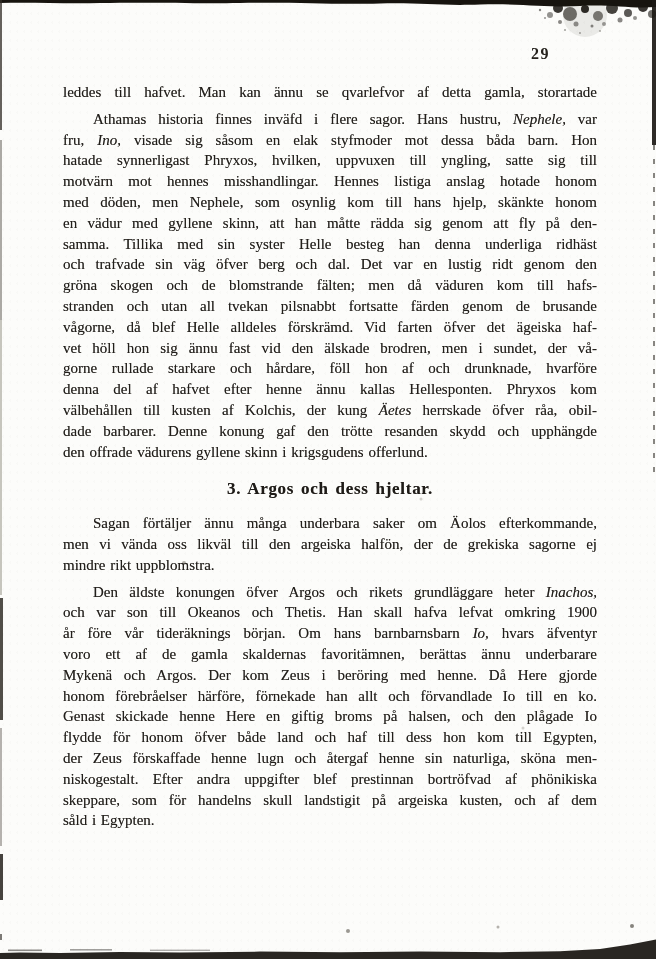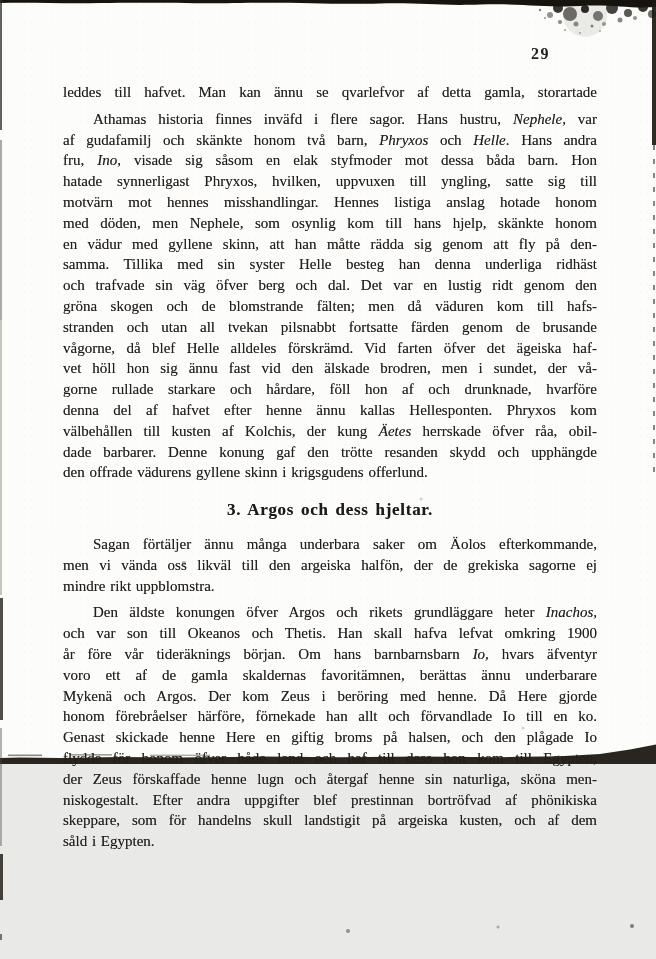--- a/index.html
+++ b/index.html
@@ -3,21 +3,21 @@
 <meta charset="utf-8">
 <style>
   html, body {
     margin: 0; padding: 0;
     width: 656px; height: 959px;
     overflow: hidden;
     background: #e9e9e7;
   }
   .page {
     position: relative;
-    width: 656px; height: 764px;
+    width: 656px; height: 959px;
     background: #fcfcfa;
     background-image: radial-gradient(rgba(60,55,45,0.018) 1px, transparent 1px);
     background-size: 7px 9px;
     font-family: "Liberation Serif", "DejaVu Serif", serif;
     color: #221f1b;
   }
   .page-number {
     position: absolute;
     left: 531px; top: 45px;
     font-size: 16px;
@@ -137,21 +137,20 @@
   <div class="speckles"></div>
 
   <div class="page-number">29</div>
 
   <div class="text-block" id="text-block">
       <div class="paragraph">
         <div class="line">leddes till hafvet. Man kan ännu se qvarlefvor af detta gamla, storartade</div>
       </div>
       <div class="paragraph indent">
         <div class="line">Athamas historia finnes inväfd i flere sagor. Hans hustru, <i>Nephele,</i> var</div>
-        <div class="line">af gudafamilj och skänkte honom två barn, <i>Phryxos</i> och <i>Helle</i>. Hans andra</div>
         <div class="line">fru, <i>Ino,</i> visade sig såsom en elak styfmoder mot dessa båda barn. Hon</div>
         <div class="line">hatade synnerligast Phryxos, hvilken, uppvuxen till yngling, satte sig till</div>
         <div class="line">motvärn mot hennes misshandlingar. Hennes listiga anslag hotade honom</div>
         <div class="line">med döden, men Nephele, som osynlig kom till hans hjelp, skänkte honom</div>
         <div class="line">en vädur med gyllene skinn, att han måtte rädda sig genom att fly på den-</div>
         <div class="line">samma. Tillika med sin syster Helle besteg han denna underliga ridhäst</div>
         <div class="line">och trafvade sin väg öfver berg och dal. Det var en lustig ridt genom den</div>
         <div class="line">gröna skogen och de blomstrande fälten; men då väduren kom till hafs-</div>
         <div class="line">stranden och utan all tvekan pilsnabbt fortsatte färden genom de brusande</div>
         <div class="line">vågorne, då blef Helle alldeles förskrämd. Vid farten öfver det ägeiska haf-</div>

